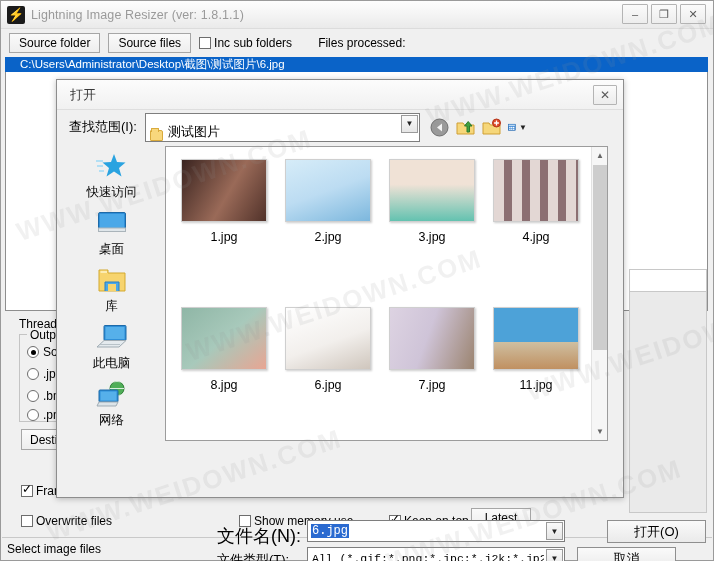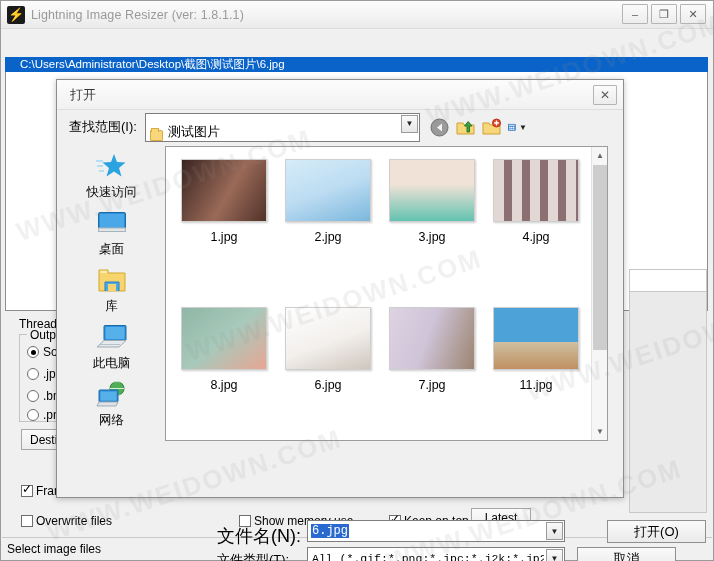--- a/index.html
+++ b/index.html
@@ -290,20 +290,29 @@
   <div id="app-titlebar">
     <div id="app-icon">⚡</div>
     <div id="app-title">Lightning Image Resizer (ver: 1.8.1.1)</div>
     <div id="win-controls">
       <div class="wbtn">–</div>
       <div class="wbtn">❐</div>
       <div class="wbtn">✕</div>
     </div>
   </div>
 
+  <div id="app-toolbar">
+    <div class="tbbtn">Source folder</div>
+    <div class="tbbtn">Source files</div>
+    <label class="chk-label" style="margin-right:26px;">
+      <span class="chk-box"></span>
+      <span>Inc sub folders</span>
+    </label>
+    <span>Files processed:</span>
+  </div>
 
   <div id="file-listbox"></div>
   <div id="path-bar">C:\Users\Administrator\Desktop\截图\测试图片\6.jpg</div>
 
   <div id="opt-threads">Threads</div>
   <div id="opt-output-group"></div>
   <div id="opt-output-legend">Output</div>
 
   <label class="radio-row" style="top:344px;">
     <span class="radio on"></span>

